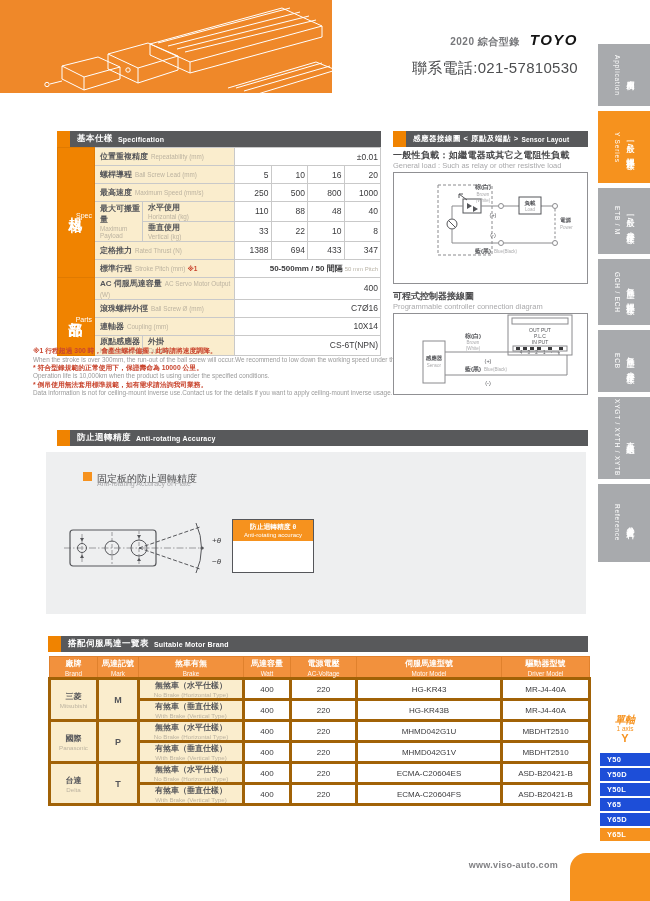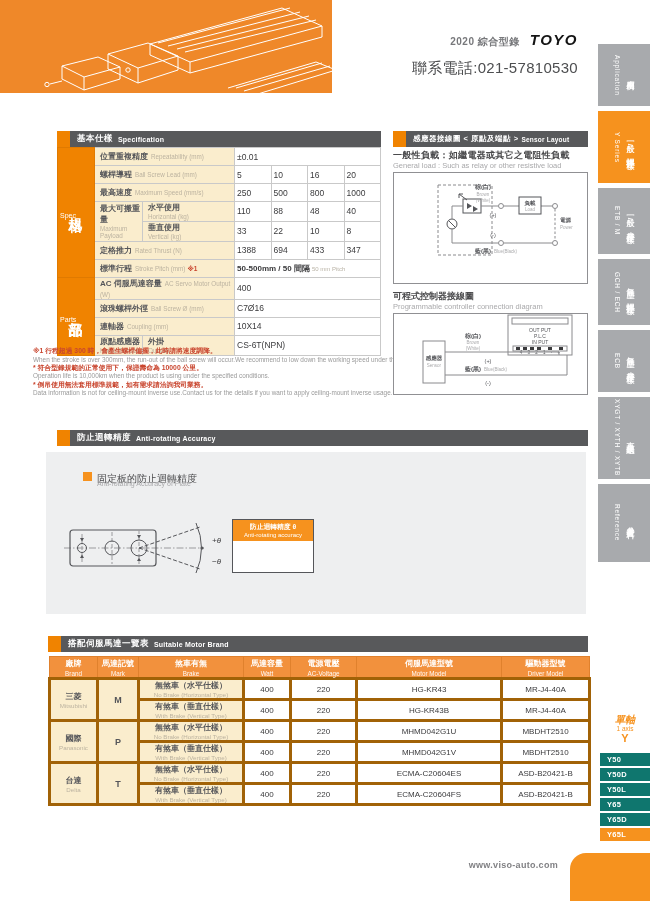--- a/index.html
+++ b/index.html
@@ -33,21 +33,21 @@
   
   .sec-bar { height:16px; background:#58595B; color:#fff; display:flex; align-items:center; }
   .sec-sq { width:13px; height:16px; background:#F08300; margin-right:7px; flex:none; }
   .sec-zh { font-size:8.5px; font-weight:bold; letter-spacing:.5px; }
   .sec-en { font-size:7px; font-weight:bold; margin-left:5px; letter-spacing:.2px; }
 
   
   table { border-collapse:collapse; table-layout:fixed; }
   .spec-table { left:57px; top:147px; width:324px; }
   .spec-table td { border:1px solid #C9C9C9; height:18px; padding:0 2px;
-    text-align:left; font-size:8.5px; color:#3A3A3C; }
+    text-align:right; font-size:8.5px; color:#3A3A3C; }
   td.vhead { background:#F08300; border-color:#E07A00; color:#fff; vertical-align:middle; }
   .vhead .vzh { display:block; writing-mode:vertical-rl; text-orientation:upright;
     margin:0 auto; font-size:14px; font-weight:bold; line-height:1; letter-spacing:2px; }
   .vhead .ven { display:block; font-size:7px; margin-top:2px; }
   td.lbl { background:#FAEDCD; text-align:left; padding-left:5px; }
   .lbl .zh { font-weight:bold; font-size:8px; color:#55565A; }
   .lbl .en { font-size:6.3px; color:#BCB3A0; margin-left:3px; }
   td.lbl.two { line-height:1.25; }
   .lbl.two .en { display:block; margin-left:0; }
   .lbl .note { color:#C9452E; font-weight:bold; font-size:6.5px; margin-left:2px; }
@@ -91,21 +91,21 @@
   .motor-table td.cream { background:#FAEDCD; }
   .bzh { display:block; font-size:8px; font-weight:bold; color:#55565A; }
   .ben { display:block; font-size:6.2px; color:#BCB3A0; }
   .mark { font-size:9px; font-weight:bold; color:#55565A; }
 
   
   .axis-title { left:600px; top:714px; width:50px; text-align:center; color:#F6921E; line-height:1.1; }
   .axis-title .t1 { font-size:10px; font-weight:bold; display:block;font-style:italic; }
   .axis-title .t2 { font-size:6.5px; display:block; }
   .axis-title .t3 { font-size:11px; font-weight:bold; display:block; }
-  .axis-tab { left:600px; width:50px; height:13px; background:#0f766e; color:#fff;
+  .axis-tab { left:600px; width:50px; height:13px; background:#1d4ed8; color:#fff;
     font-size:7.5px; font-weight:bold; line-height:13px; padding-left:7px; letter-spacing:.3px; }
   .axis-tab.active { background:#F6921E; }
 
   
   .site-url { top:860px; right:92px; font-size:9px; font-weight:bold; color:#818184; letter-spacing:.3px; }
   .corner { left:570px; top:853px; right:0; bottom:0; background:#F6921E; border-top-left-radius:16px; }
 </style>
 </head>
 <body>
 

